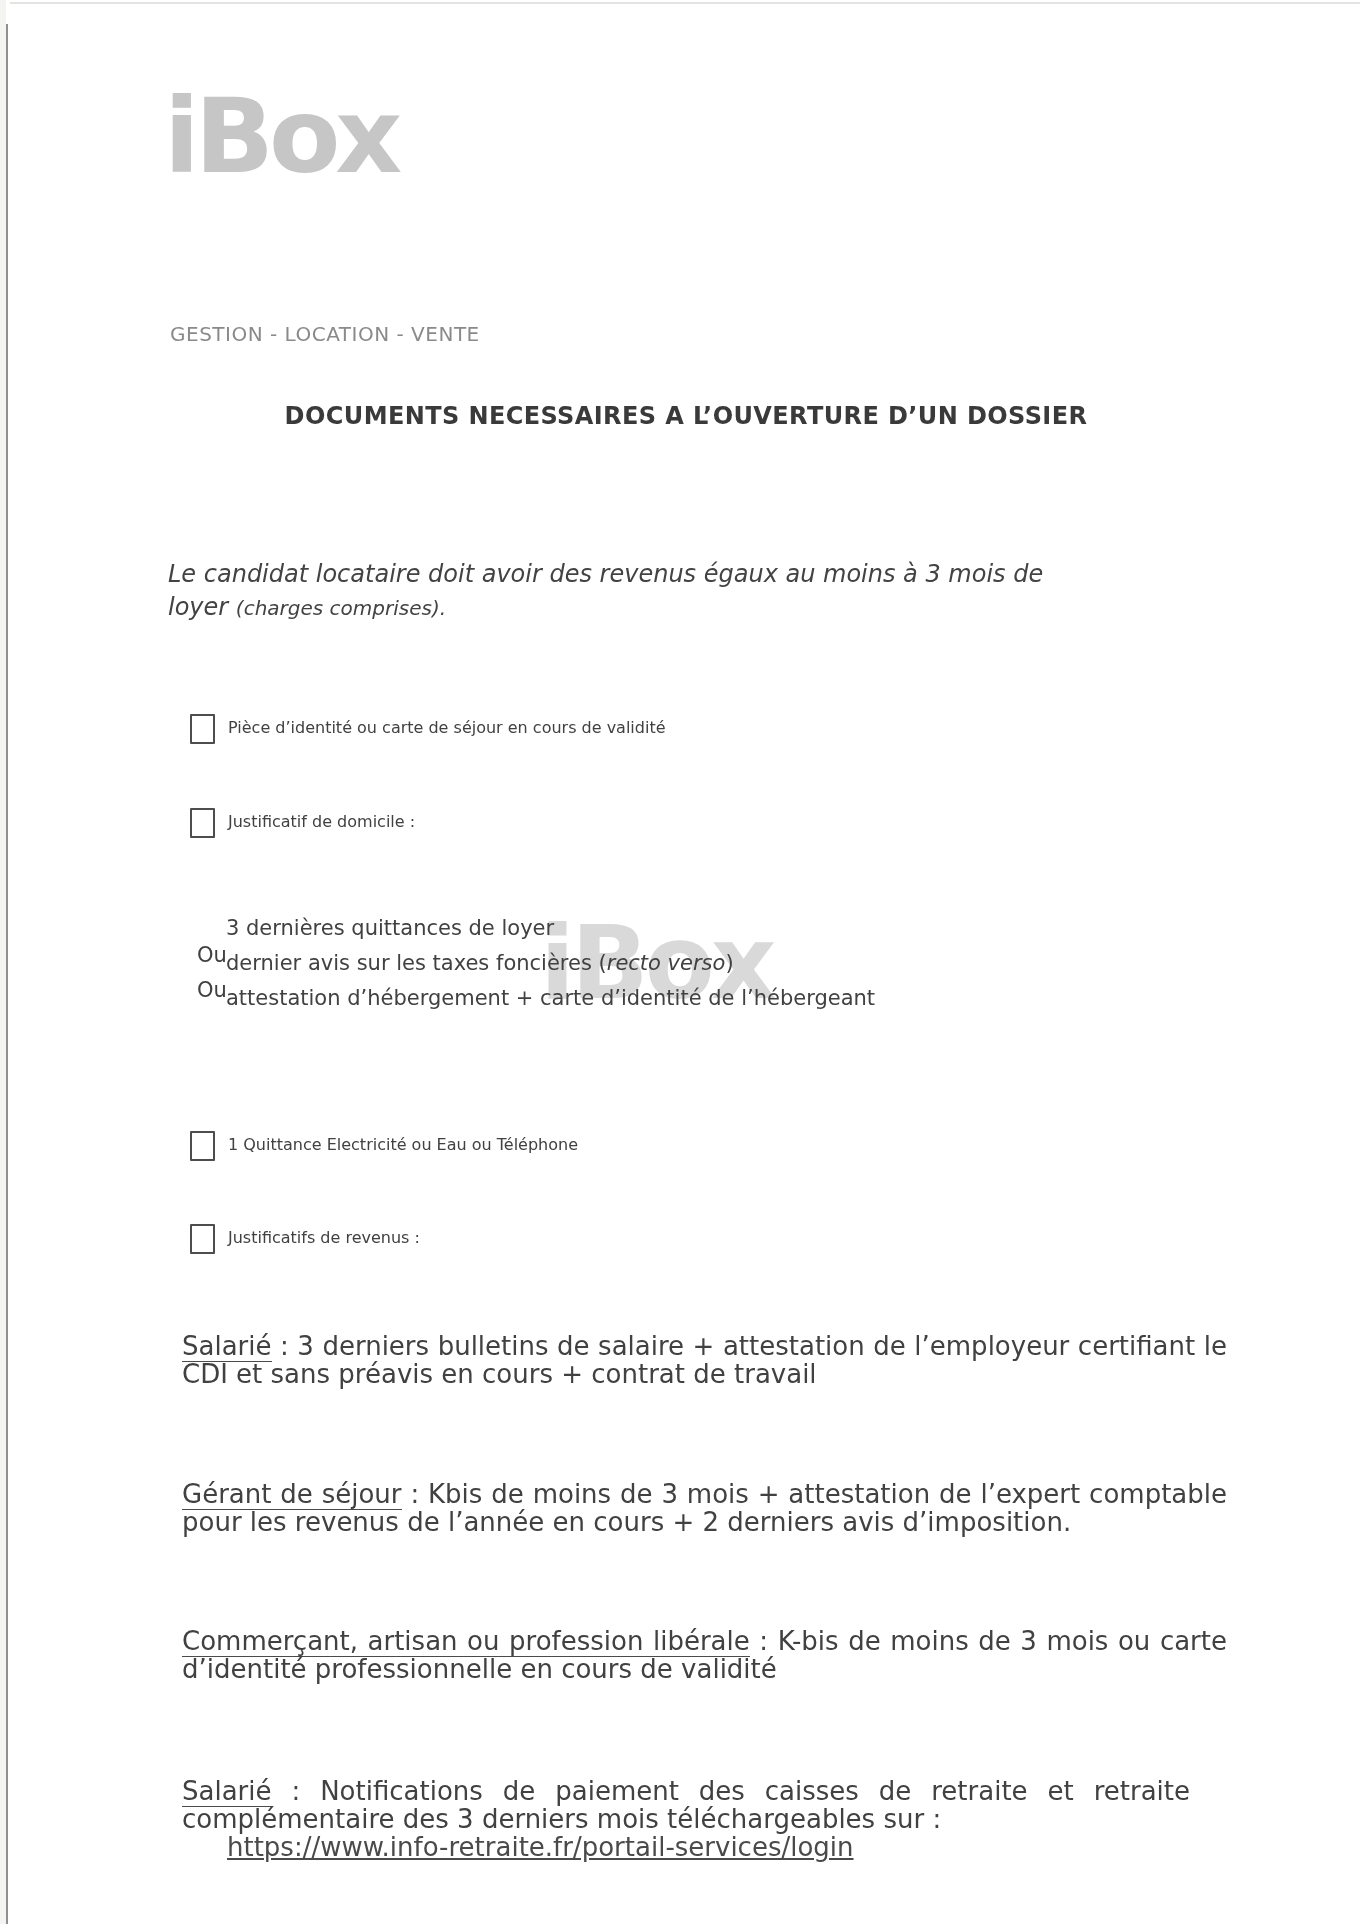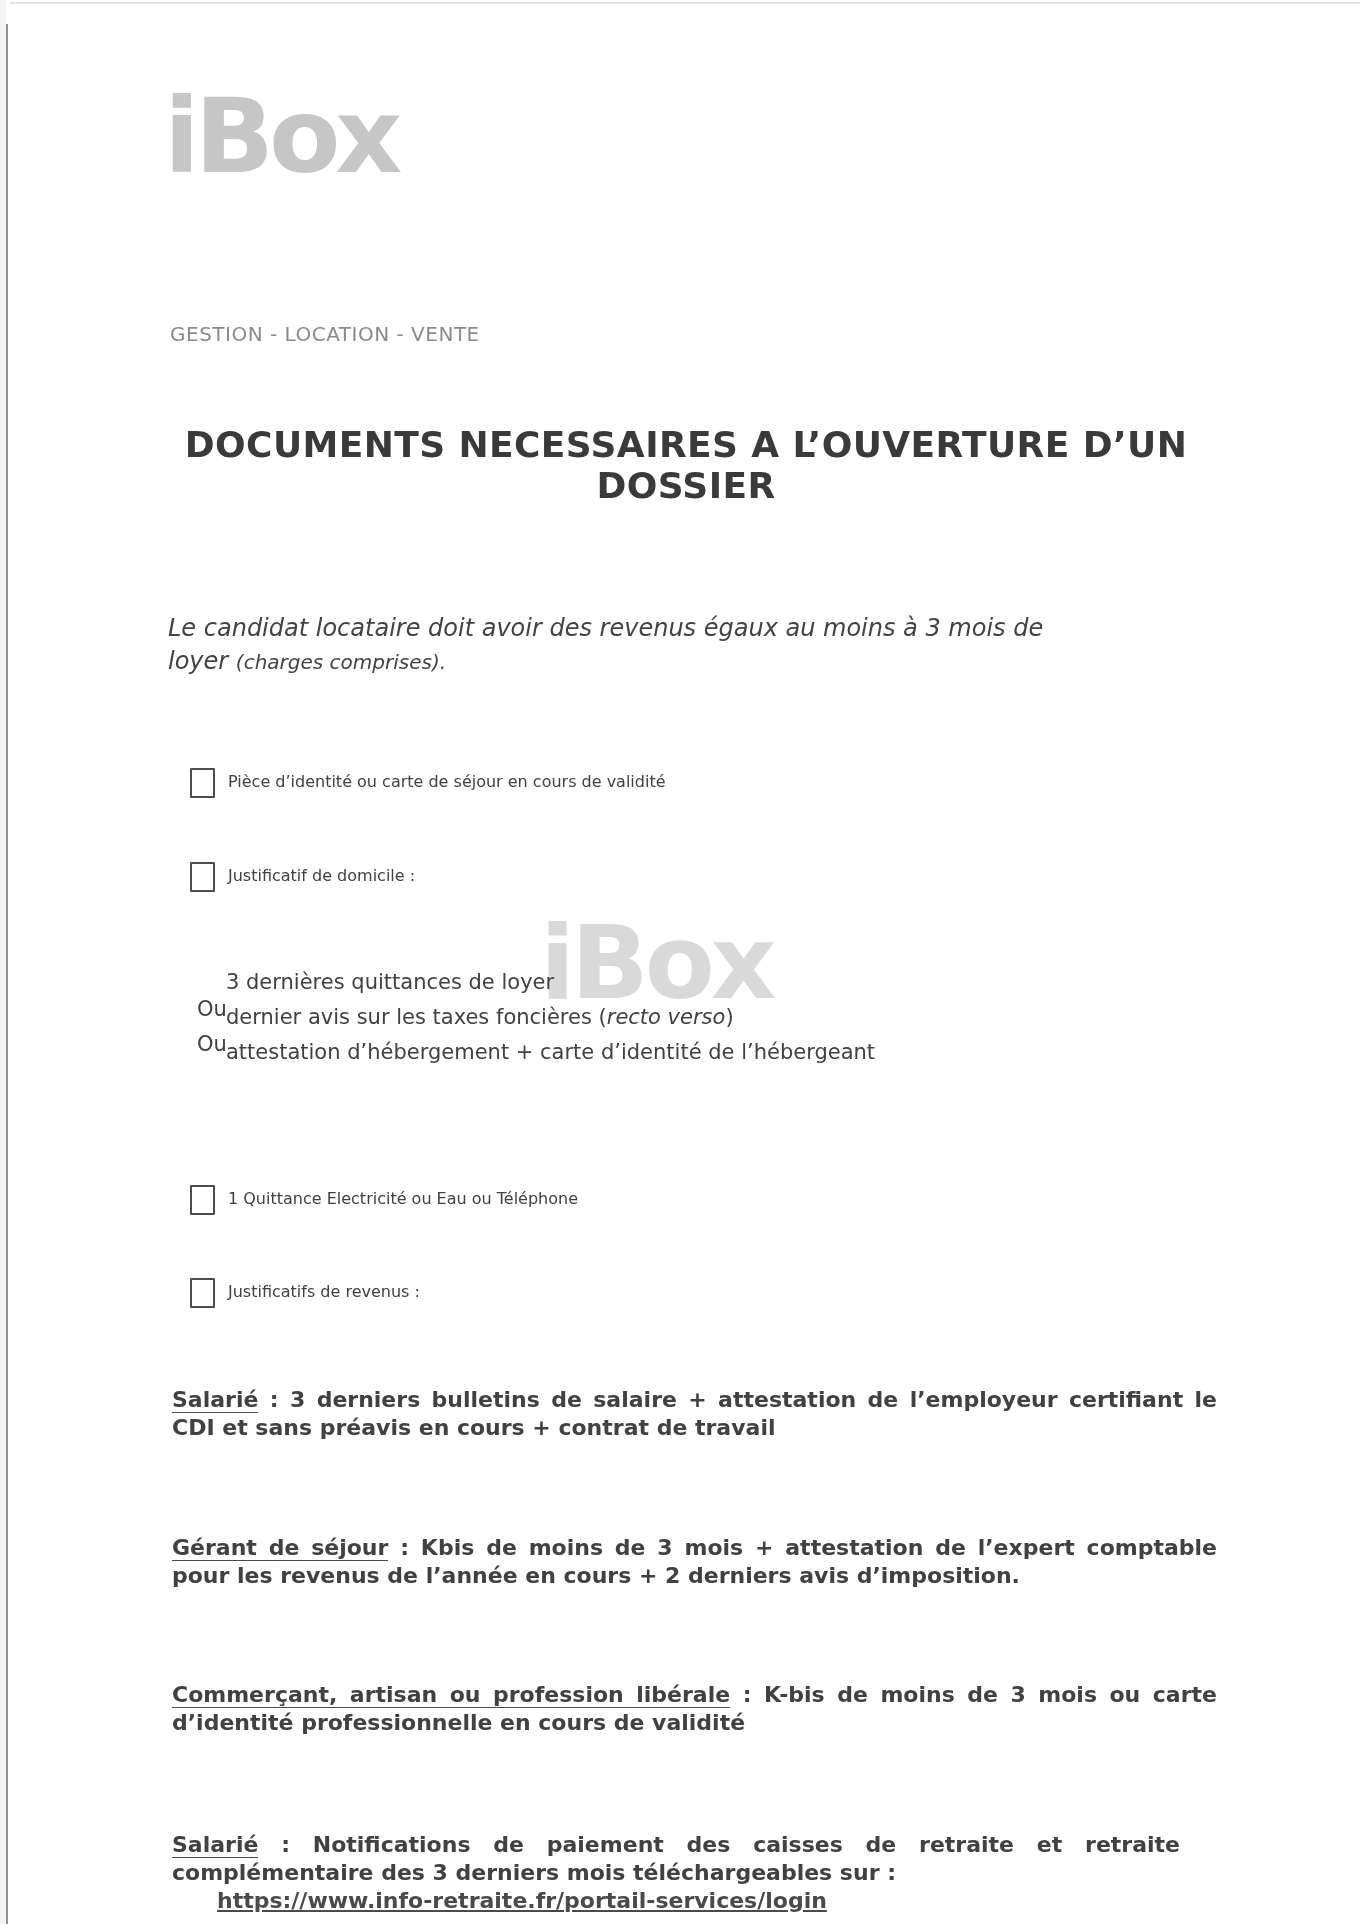--- a/index.html
+++ b/index.html
@@ -14,40 +14,40 @@
   
   .scan-strip{position:absolute;left:0;top:0;width:6px;height:100%;background:#f4f4f3;}
   .scan-line{position:absolute;left:6px;top:24px;width:2px;height:1900px;background:#6b6b6b;opacity:.75;}
   .scan-top{position:absolute;left:10px;top:2px;right:0;height:2px;background:#e3e3e2;}
   
   .logo{position:absolute;left:164px;top:84px;font-size:104px;font-weight:bold;
         color:#c6c6c6;letter-spacing:-5px;line-height:1;}
   .tagline{position:absolute;left:170px;top:218px;font-size:20px;color:#8a8a8a;
         letter-spacing:.5px;}
   
-  .title{position:absolute;left:152px;top:296px;width:1068px;text-align:center;
-        font-size:36px;font-weight:bold;color:#3a3a3a;letter-spacing:.4px;}
+  .title{position:absolute;left:152px;top:274px;width:1068px;text-align:center;
+        font-size:24px;font-weight:bold;color:#3a3a3a;letter-spacing:.4px;}
   
   .intro{position:absolute;left:168px;top:402px;width:880px;font-style:italic;
         font-size:24px;line-height:33px;color:#434343;}
   .intro .aside{font-size:20px;}
   
   .cb-row{position:absolute;left:190px;display:flex;align-items:flex-start;gap:13px;}
   .cb{width:21px;height:26px;border:2px solid #4d4d4d;border-radius:1px;background:#fff;
       flex:0 0 auto;margin-top:1px;}
   .cb-label{font-size:16px;line-height:29px;color:#414141;white-space:nowrap;}
   
   .opts{position:absolute;left:197px;top:622px;font-size:21px;line-height:27px;color:#414141;}
   .opt-row{display:flex;}
   .opt-prefix{width:29px;flex:0 0 auto;}
   .opt-text{white-space:nowrap;margin-top:8px;}
   .opt-text .it{font-style:italic;}
   
-  .sec{position:absolute;left:172px;width:1045px;font-size:22px;line-height:28px;
-       color:#414141;text-align:justify;font-weight:bold;}
+  .sec{position:absolute;left:182px;width:1045px;font-size:26px;line-height:28px;
+       color:#414141;text-align:justify;}
   .sec .lead{border-bottom:1px solid #4a4a4a;padding-bottom:0px;}
   .sec-retraite{width:1008px;}
   .link-line{padding-left:45px;text-align:left;}
   .doc-link{color:#4a4a4a;text-decoration:underline;}
   
   .watermark{position:absolute;left:540px;top:912px;font-size:102px;font-weight:bold;
        letter-spacing:-4px;line-height:1;color:rgba(170,170,170,0.45);z-index:0;}
   .z{position:relative;z-index:1;}
 </style>
 </head>

